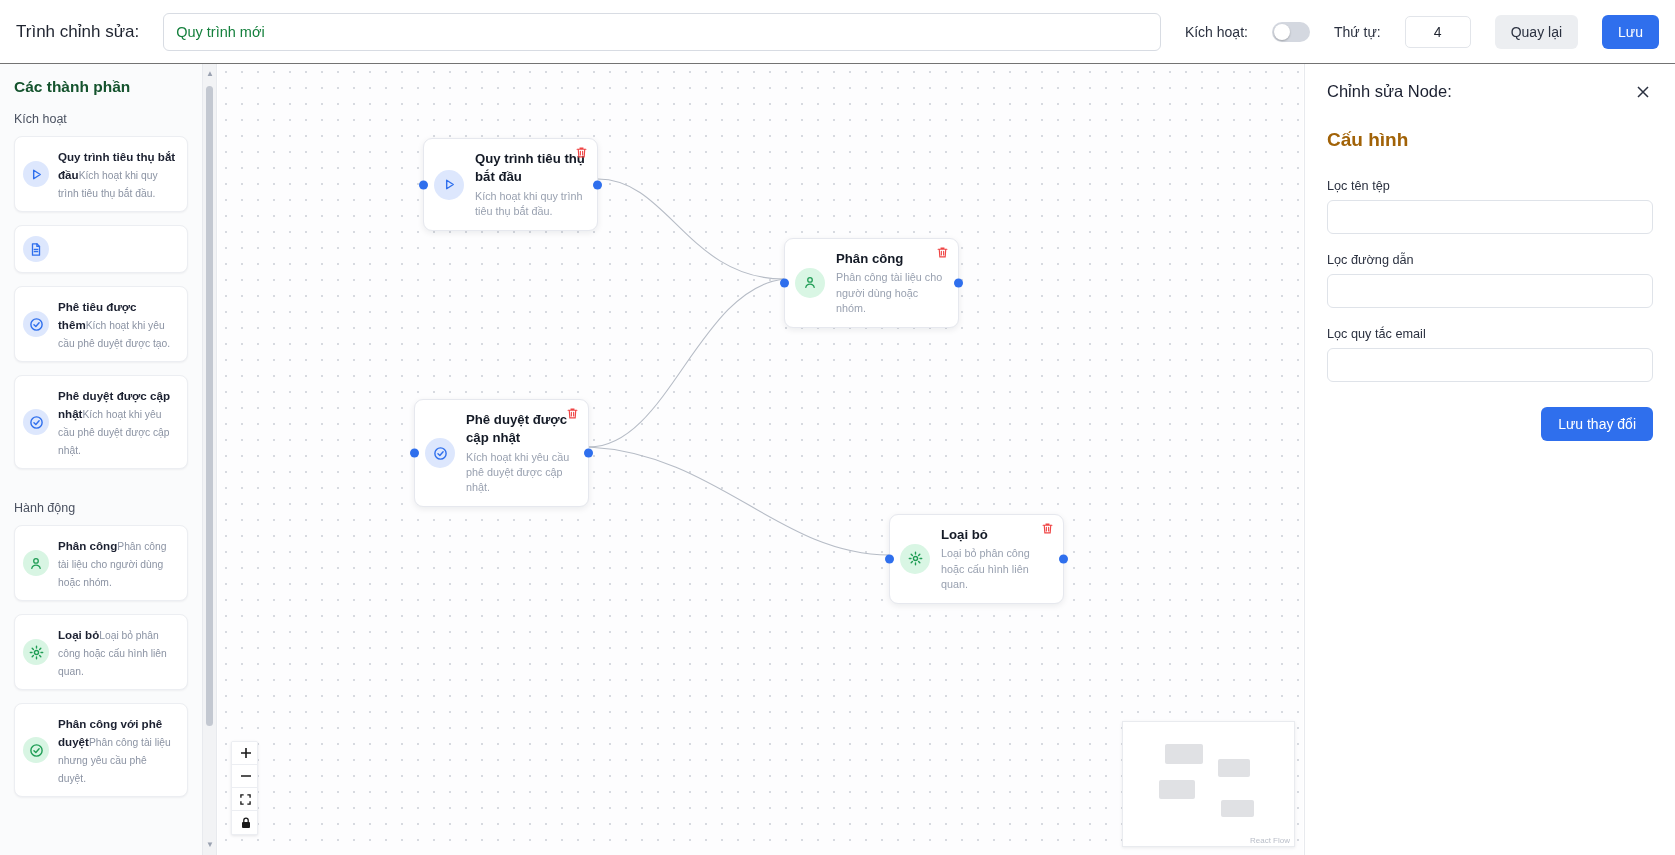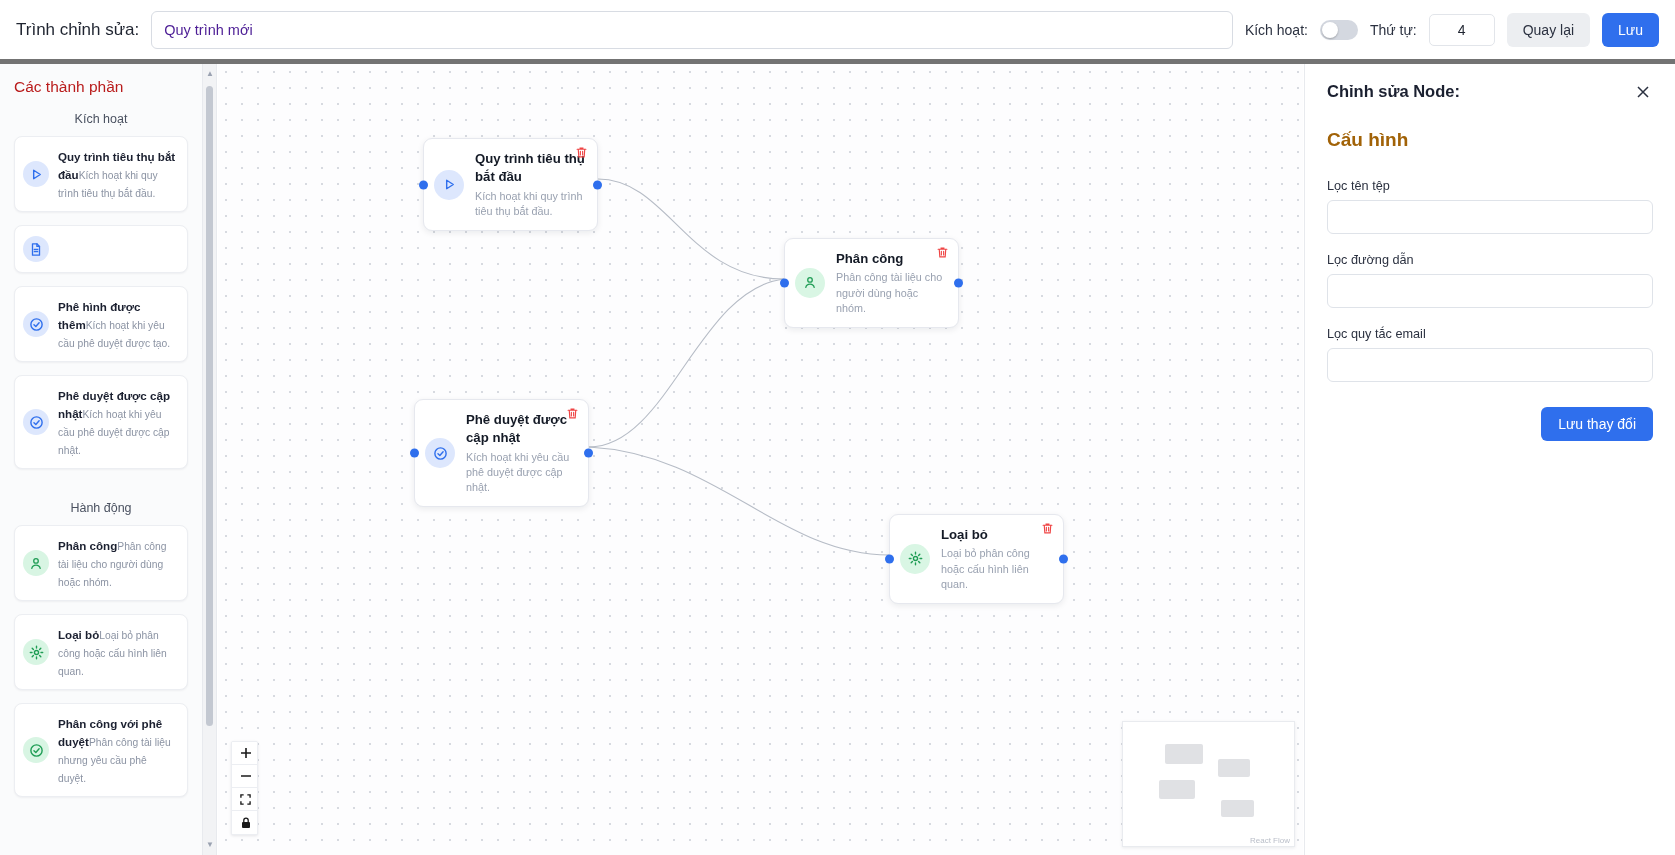--- a/index.html
+++ b/index.html
@@ -9,37 +9,37 @@
     background: #ffffff;
     overflow: hidden;
   }
   .app { position: relative; width: 1675px; height: 855px; }
 
   
   .header {
     position: absolute; top: 0; left: 0;
     width: 1675px; height: 64px;
     background: #fff;
-    border-bottom: 5px solid #737373;
+    border-bottom: 1px solid #737373;
     display: flex; align-items: center;
     padding: 0 16px;
-    gap: 12px;
+    gap: 24px;
     z-index: 40;
   }
   .header-label {
     font-size: 17px; color: #1f2430; white-space: nowrap;
   }
   .title-input {
     flex: 1 1 auto;
     height: 38px;
     border: 1px solid #d8dce3;
     border-radius: 6px;
     padding: 0 12px;
     font-size: 14.5px;
-    color: #4c1d95;
+    color: #15803d;
     font-family: inherit;
     outline: none;
     background: #fff;
   }
   .hdr-lbl-sm { font-size: 14px; color: #2b3140; white-space: nowrap; }
   .toggle {
     width: 38px; height: 20px; border-radius: 10px;
     background: #d4d8e0; position: relative; flex: none; cursor: pointer;
   }
   .toggle .knob {
@@ -65,25 +65,25 @@
   
   .sidebar {
     position: absolute; top: 64px; left: 0;
     width: 203px; height: 791px;
     background: #fafbfc;
     border-right: 1px solid #e8eaee;
     overflow: hidden;
     padding: 14px 14px 0 14px;
   }
   .sidebar h2 {
-    font-size: 15.5px; font-weight: 400; color: #b91c1c;
+    font-size: 15.5px; font-weight: 700; color: #14532d;
     margin-bottom: 16px;
   }
   .group-title {
-    font-size: 12.5px; color: #4a5160; margin: 4px 0 10px 0; text-align: center;
+    font-size: 12.5px; color: #4a5160; margin: 4px 0 10px 0;
   }
   .palette-card {
     background: #fff;
     border: 1px solid #eceef2;
     border-radius: 8px;
     box-shadow: 0 1px 2px rgba(16,24,40,.05);
     padding: 10px 10px 10px 8px;
     margin-bottom: 13px;
     display: flex; align-items: center; gap: 9px;
     cursor: grab;
@@ -214,21 +214,21 @@
     width: 371px; height: 791px;
     background: #fff;
     border-left: 1px solid #e8eaee;
     padding: 18px 22px;
     z-index: 35;
   }
   .rp-head {
     display: flex; align-items: flex-start; justify-content: space-between;
     margin-bottom: 27px;
   }
-  .rp-title { font-size: 16.5px; font-weight: 700; color: #1b2030; }
+  .rp-title { font-size: 16.5px; font-weight: 400; color: #1b2030; }
   .rp-close { color: #2b3140; cursor: pointer; line-height: 0; padding: 2px; }
   .rp-sub {
     font-size: 19px; font-weight: 700; color: #a16207; margin-bottom: 28px;
   }
   .field { margin-bottom: 19px; }
   .field label {
     display: block; font-size: 12.7px; color: #2b3140; margin-bottom: 7px;
   }
   .field input {
     width: 100%; height: 34px;
@@ -281,21 +281,21 @@
             </svg>
           </span>
         </div>
         <div class="palette-card">
           <span class="pal-icon blue">
             <svg width="15" height="15" viewBox="0 0 16 16" stroke="#2f6fed" fill="none" stroke-width="1.5" stroke-linecap="round" stroke-linejoin="round">
               <circle cx="8" cy="8" r="6"></circle>
               <path d="M5.3 8.2l2 2 3.5-4"></path>
             </svg>
           </span>
-          <span class="pal-txt"><span class="pal-name">Phê hình được thêm</span><span class="pal-desc">Kích hoạt khi yêu cầu phê duyệt được tạo.</span></span>
+          <span class="pal-txt"><span class="pal-name">Phê tiêu được thêm</span><span class="pal-desc">Kích hoạt khi yêu cầu phê duyệt được tạo.</span></span>
         </div>
         <div class="palette-card">
           <span class="pal-icon blue">
             <svg width="15" height="15" viewBox="0 0 16 16" stroke="#2f6fed" fill="none" stroke-width="1.5" stroke-linecap="round" stroke-linejoin="round">
               <circle cx="8" cy="8" r="6"></circle>
               <path d="M5.3 8.2l2 2 3.5-4"></path>
             </svg>
           </span>
           <span class="pal-txt"><span class="pal-name">Phê duyệt được cập nhật</span><span class="pal-desc">Kích hoạt khi yêu cầu phê duyệt được cập nhật.</span></span>
         </div>

